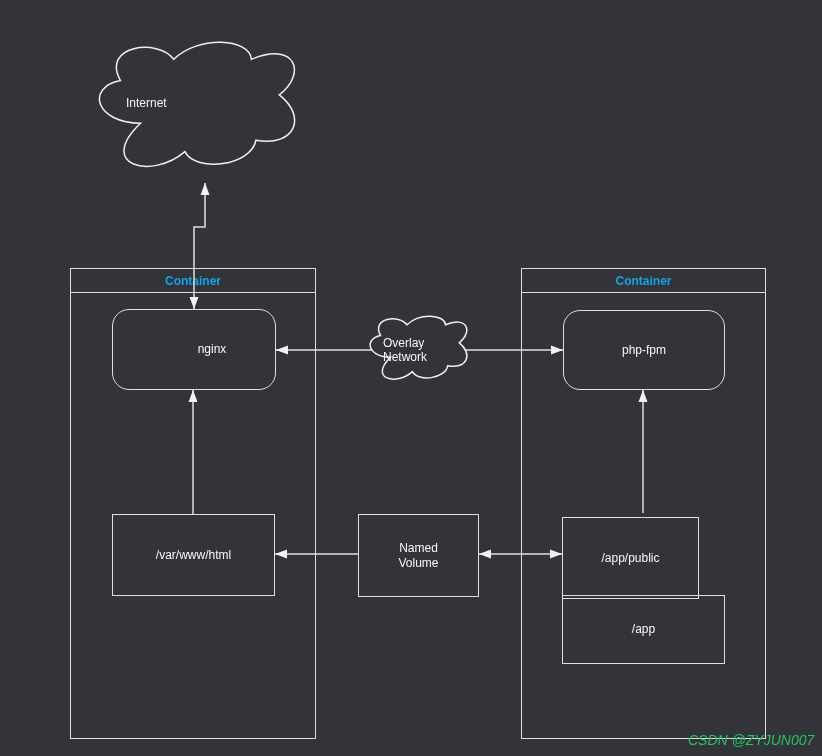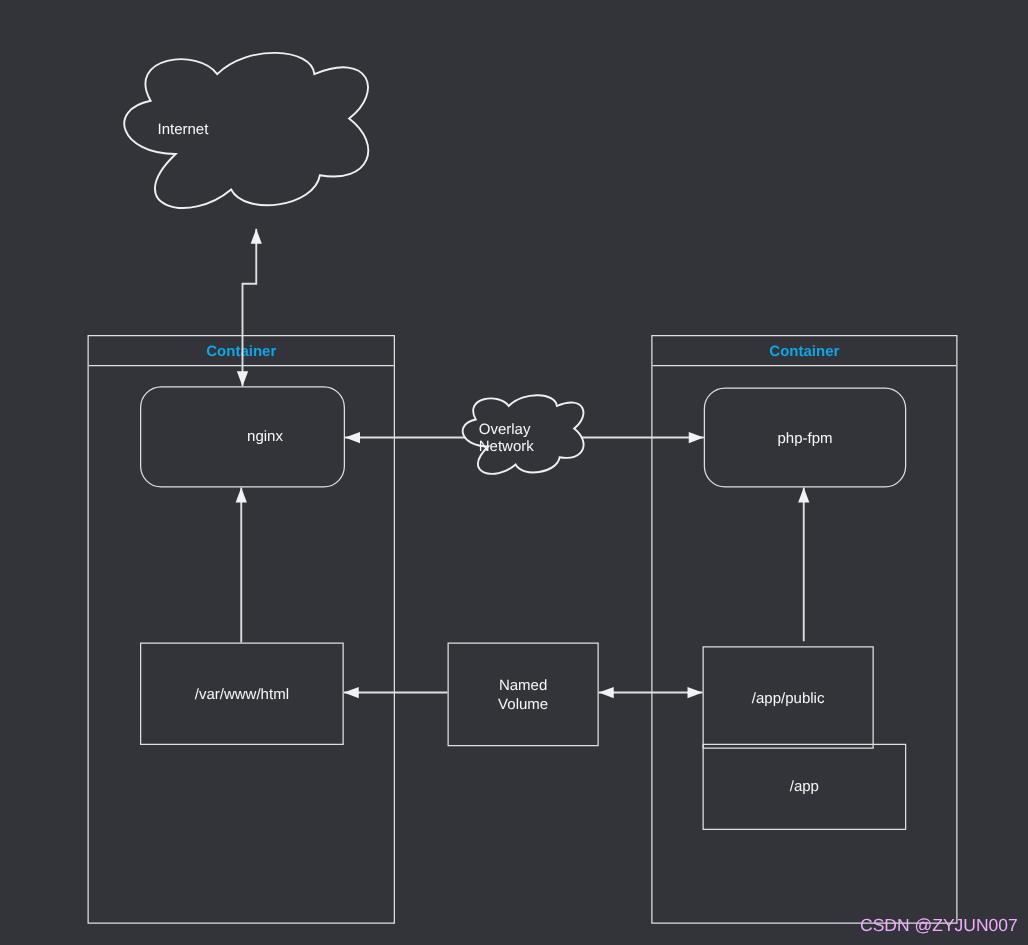--- a/index.html
+++ b/index.html
@@ -70,23 +70,24 @@
     left: 0;
     z-index: 3;
     pointer-events: none;
   }
   #watermark {
     position: absolute;
     left: 688px;
     top: 732px;
     width: 130px;
     font-size: 14px;
-    color: #f0abfc;
+    color: #22c55e;
     white-space: nowrap;
     z-index: 9;
+    font-style: italic;
   }
 </style>
 </head>
 <body>
 
 <div id="canvas">
 
   <div class="container-frame" style="left:70px; top:268px; width:246px; height:471px;">
     <div class="container-titlebar">Container</div>
   </div>

